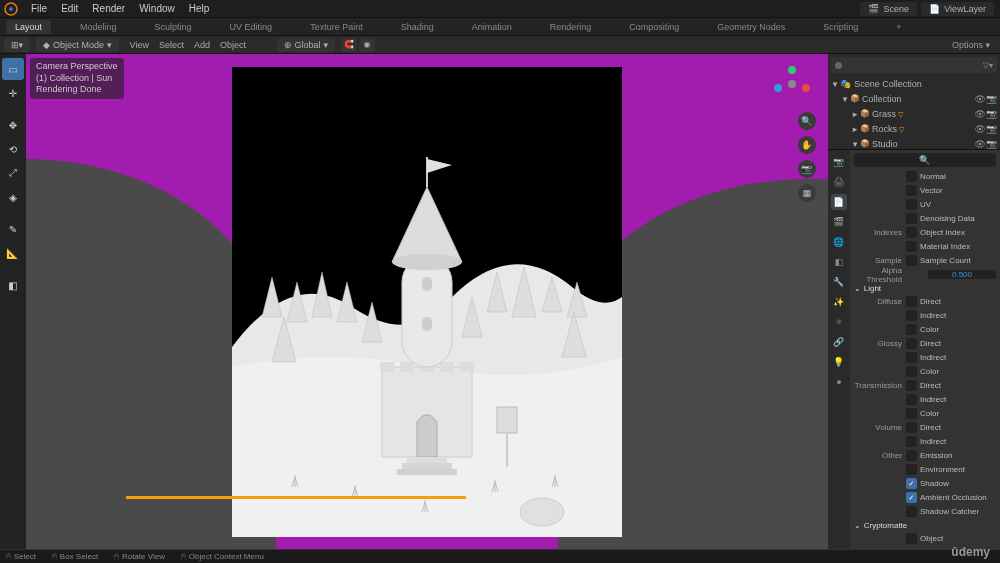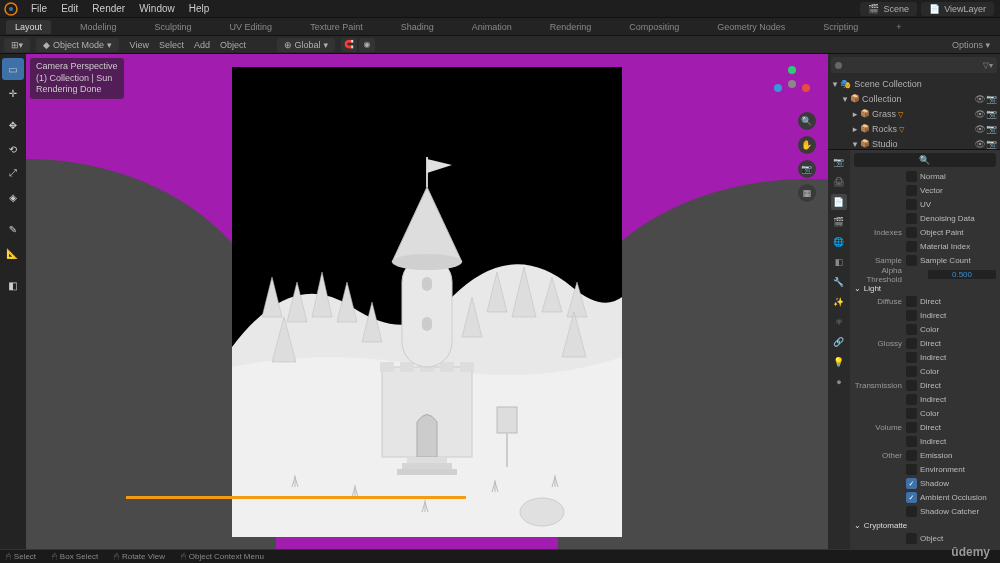--- a/index.html
+++ b/index.html
@@ -297,21 +297,21 @@
             <div class="prop-text">UV</div>
           </div>
           <div class="prop-row">
             <div class="prop-label"></div>
             <div class="prop-check"></div>
             <div class="prop-text">Denoising Data</div>
           </div>
           <div class="prop-row">
             <div class="prop-label">Indexes</div>
             <div class="prop-check"></div>
-            <div class="prop-text">Object Paint</div>
+            <div class="prop-text">Object Index</div>
           </div>
           <div class="prop-row">
             <div class="prop-label"></div>
             <div class="prop-check"></div>
             <div class="prop-text">Material Index</div>
           </div>
           <div class="prop-row">
             <div class="prop-label">Sample</div>
             <div class="prop-check"></div>
             <div class="prop-text">Sample Count</div>

